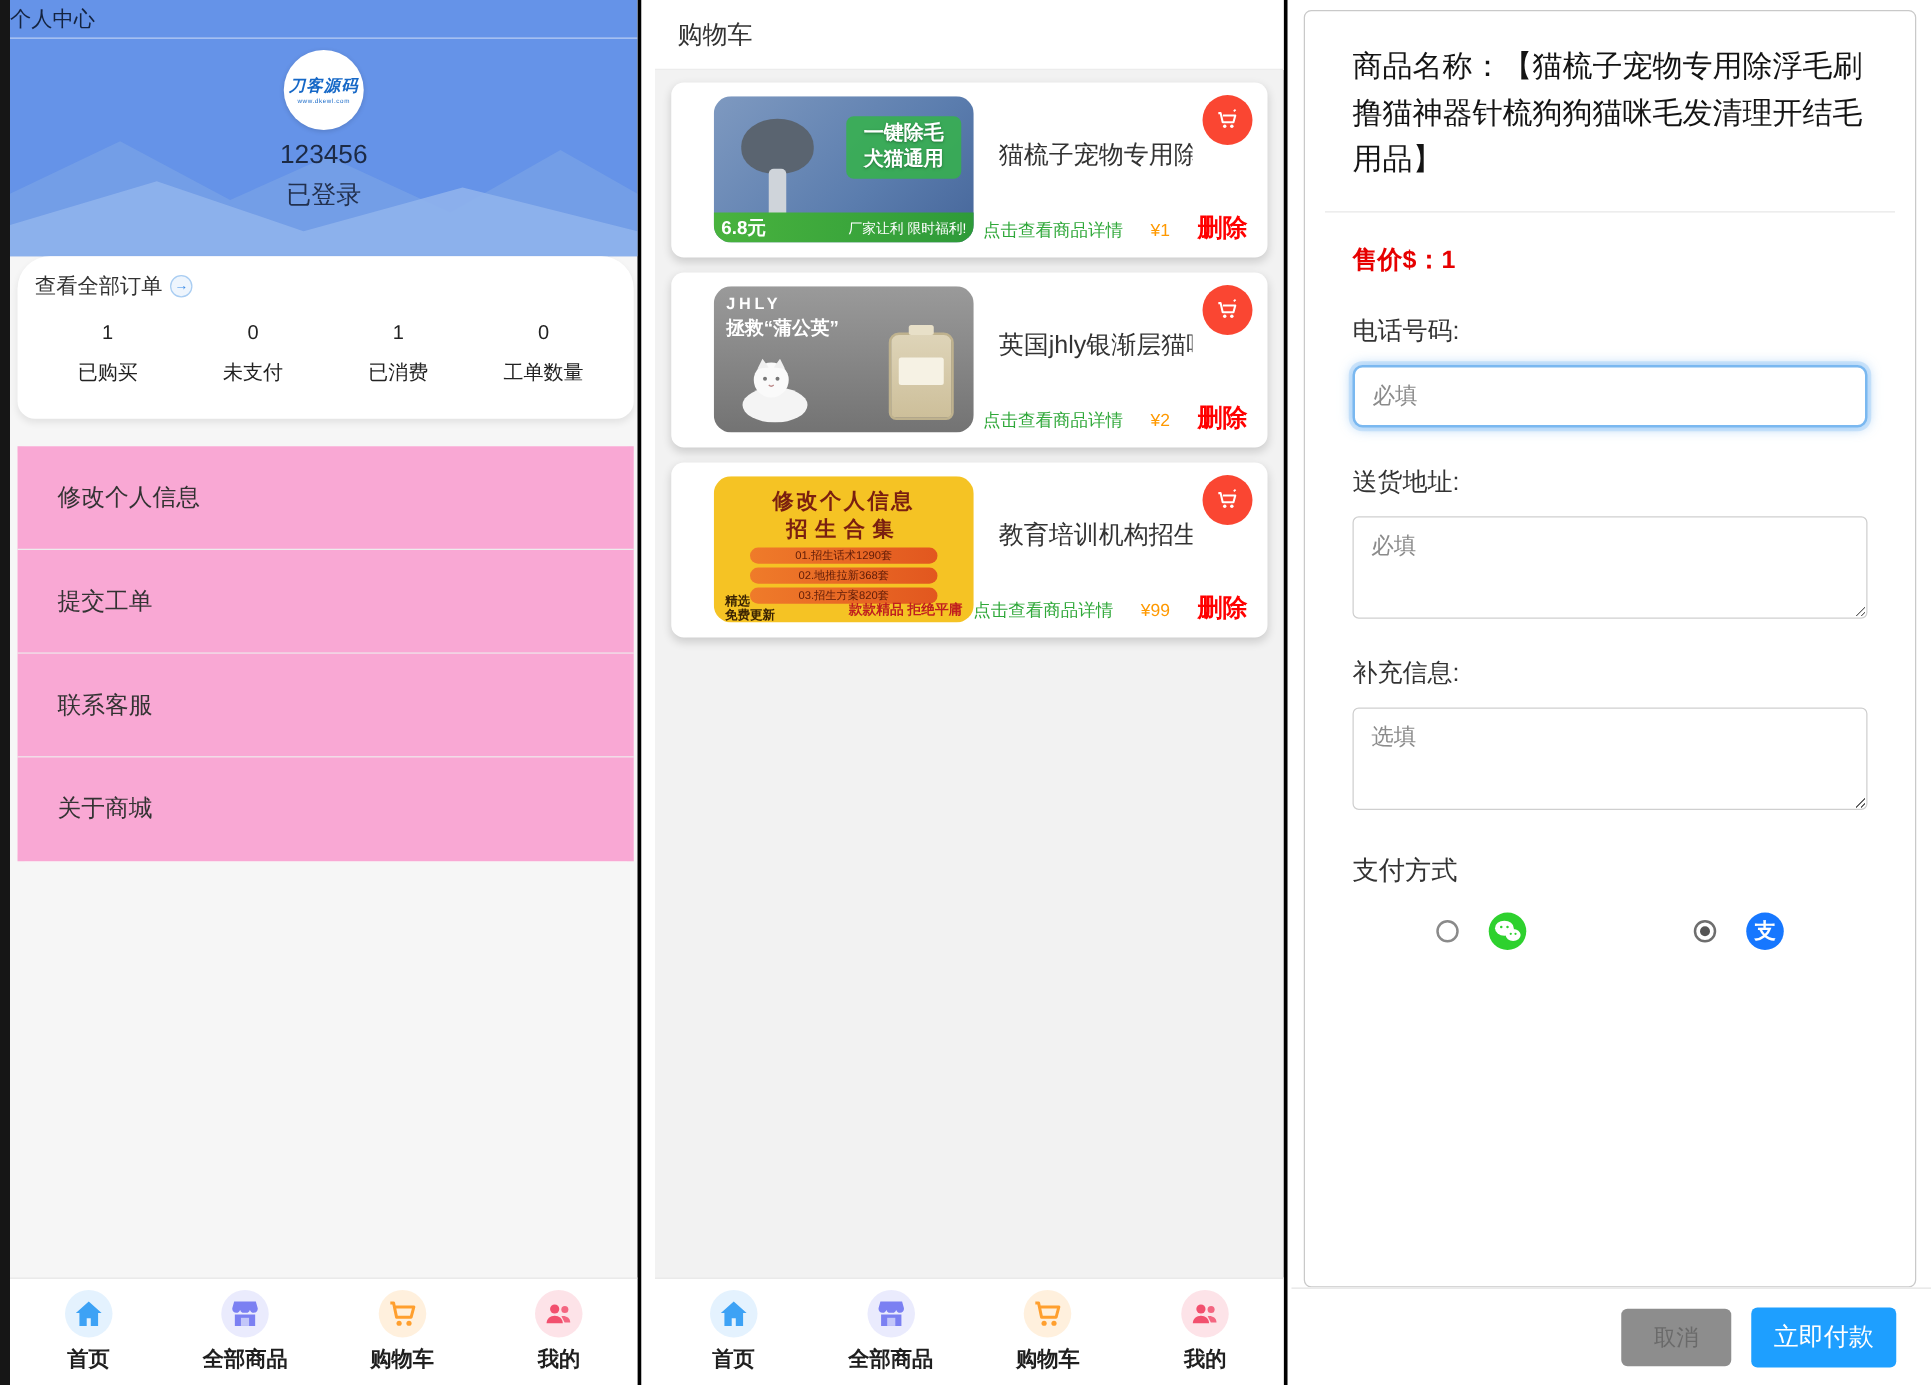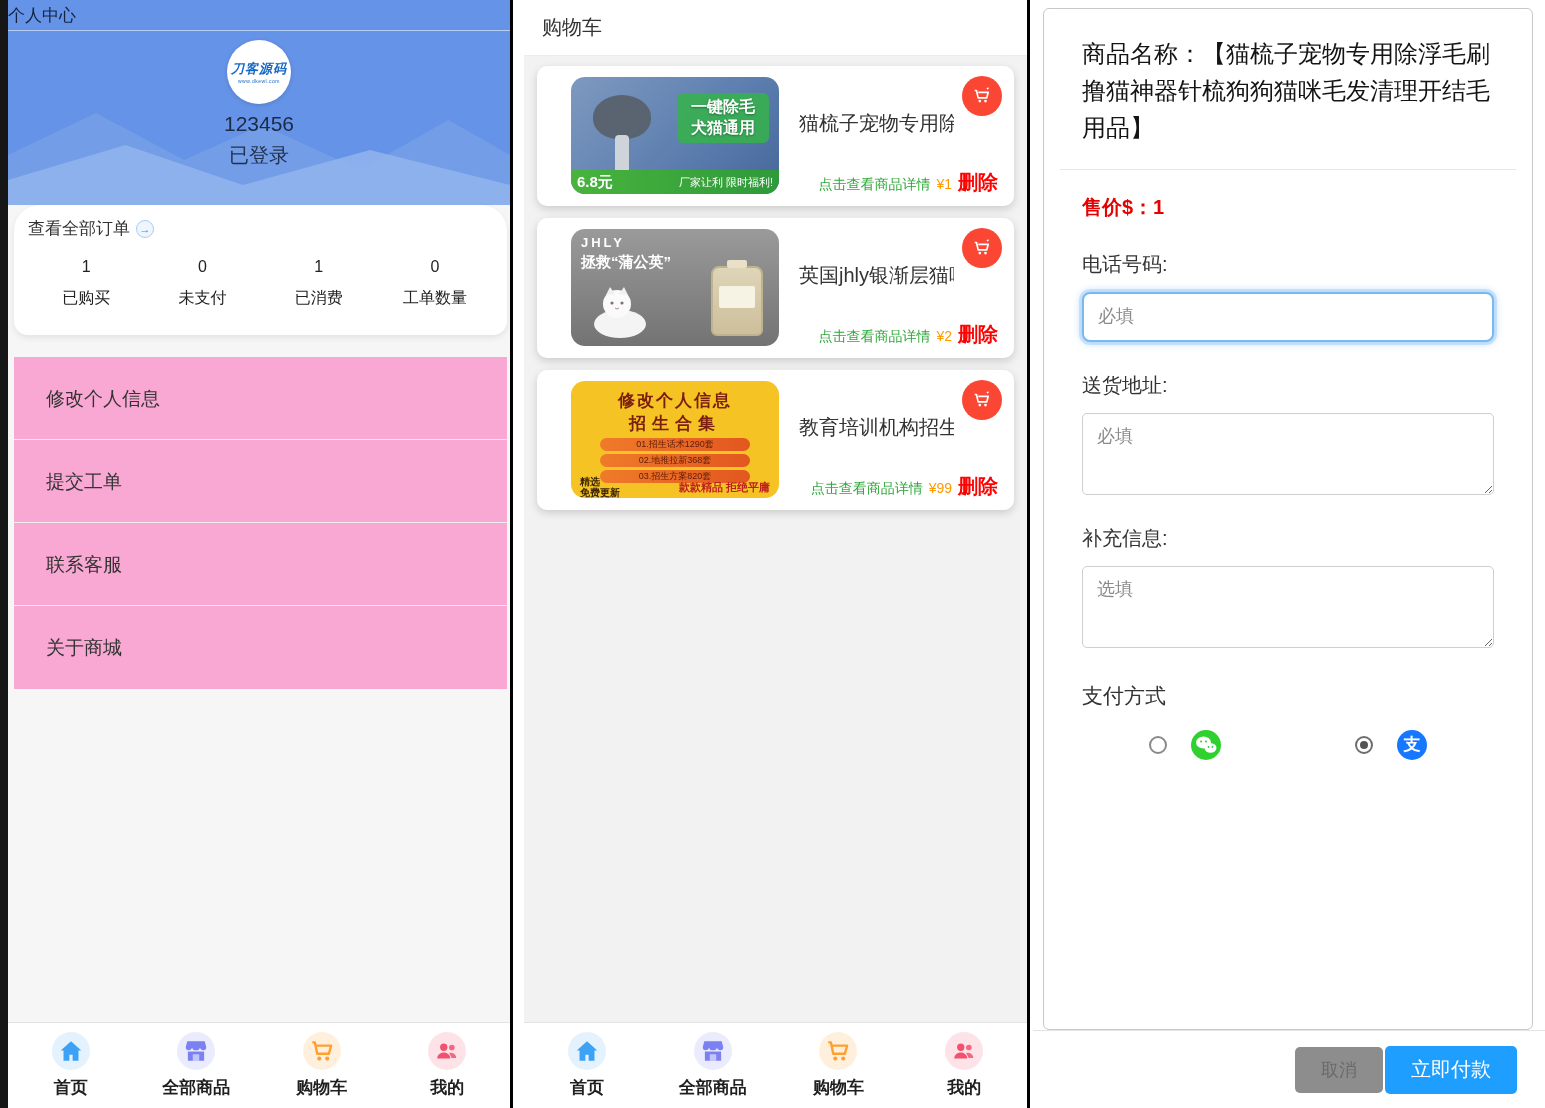--- a/index.html
+++ b/index.html
@@ -48,21 +48,21 @@
   .p2-header { height:56px; background:#fff; padding-left:18px; display:flex; align-items:center;
     font-size:20px; color:#333; border-bottom:1px solid #ececec;}
   .cart-list { padding:10px 13px;}
   .cart-card { position:relative; height:140px; background:#fff; border-radius:10px;
     box-shadow:0 3px 8px rgba(0,0,0,.16); margin-bottom:12px; }
   .cart-img { position:absolute; left:34px; top:11px; width:208px; height:117px; border-radius:14px; overflow:hidden;}
   .cart-title { position:absolute; left:262px; top:44px; right:60px; font-size:20px; color:#333; white-space:nowrap; overflow:hidden;}
   .cart-badge { position:absolute; top:10px; right:12px; width:40px; height:40px; border-radius:50%;
     background:#fa4632; display:flex; align-items:center; justify-content:center;}
   .cart-badge svg { width:22px; height:22px;}
-  .cart-meta { position:absolute; right:16px; bottom:10px; display:flex; align-items:baseline; gap:6px;}
+  .cart-meta { position:absolute; right:16px; bottom:10px; display:flex; align-items:baseline; gap:22px;}
   .meta-detail { color:#2fa839; font-size:14px;}
   .meta-price { color:#ff9900; font-size:14px;}
   .meta-del { color:#ff0000; font-size:20px; font-weight:bold;}
 
   
   .img1 { width:100%; height:100%; background:linear-gradient(135deg,#7e99c0,#5b7dae 60%,#46669a); position:relative;}
   .img1 .paddle { position:absolute; left:22px; top:18px; width:58px; height:44px; background:#5a6470; border-radius:50% 50% 45% 45%;}
   .img1 .paddle::after { content:""; position:absolute; left:22px; top:40px; width:14px; height:42px; background:#cfd4da; border-radius:4px;}
   .img1 .ad { position:absolute; right:10px; top:16px; width:92px; text-align:center; color:#fff; font-weight:bold;
     font-size:16px; line-height:1.3; text-shadow:0 1px 2px rgba(0,60,20,.5); background:rgba(53,179,74,.85); border-radius:6px; padding:4px 2px;}
@@ -104,24 +104,24 @@
   .pay-label { margin-top:34px; font-size:21px; color:#333;}
   .pay-row { margin-top:20px; display:flex;}
   .pay-opt { width:50%; display:flex; align-items:center; justify-content:center; gap:24px;}
   .radio { width:18px; height:18px; border:2px solid #8a8a8a; border-radius:50%; background:#fff; position:relative;}
   .radio.checked { border-color:#6e6e6e;}
   .radio.checked::after { content:""; position:absolute; left:3px; top:3px; width:8px; height:8px; border-radius:50%; background:#555;}
   .pay-ic { width:30px; height:30px; border-radius:50%; display:flex; align-items:center; justify-content:center;}
   .wechat { background:#2ed12e;}
   .alipay { background:#1677ff; color:#fff; font-size:17px; font-weight:bold;}
   .form-footer { position:absolute; left:0; right:0; bottom:0; height:78px; border-top:1px solid #e4e4e4;
-    display:flex; align-items:center; justify-content:flex-end; gap:2px; padding-right:28px; background:#fff;}
+    display:flex; align-items:center; justify-content:flex-end; gap:16px; padding-right:28px; background:#fff;}
   .btn-cancel { width:88px; height:46px; background:#8d8d8d; border:none; border-radius:5px;
     color:rgba(50,50,50,.38); font-size:18px;}
-  .btn-pay { width:132px; height:48px; background:#1E9FFF; border:none; border-radius:5px;
+  .btn-pay { width:116px; height:48px; background:#1E9FFF; border:none; border-radius:5px;
     color:#fff; font-size:20px;}
 </style>
 </head>
 <body>
 
 <div class="panel" id="panel-personal">
   <div class="p1-header">
     <div class="p1-titlebar">个人中心</div>
     <svg class="p1-mountains" viewBox="0 0 513 120" preserveAspectRatio="none">
       <polygon points="0,70 90,28 180,75 260,40 360,85 450,35 513,70 513,120 0,120" fill="#76a0e6" opacity="0.85"></polygon>

